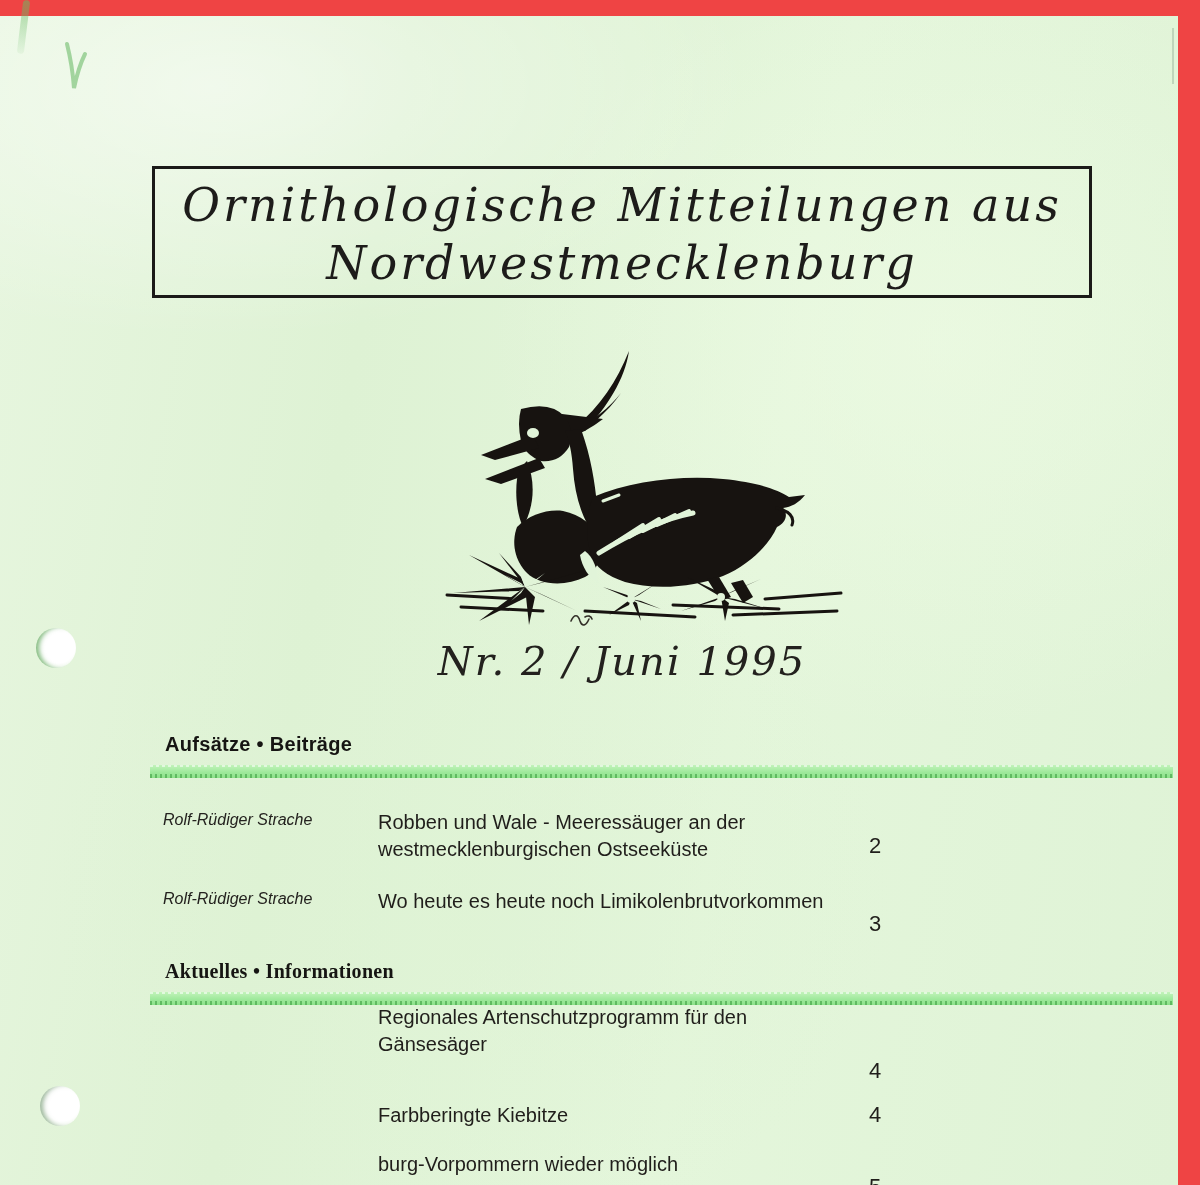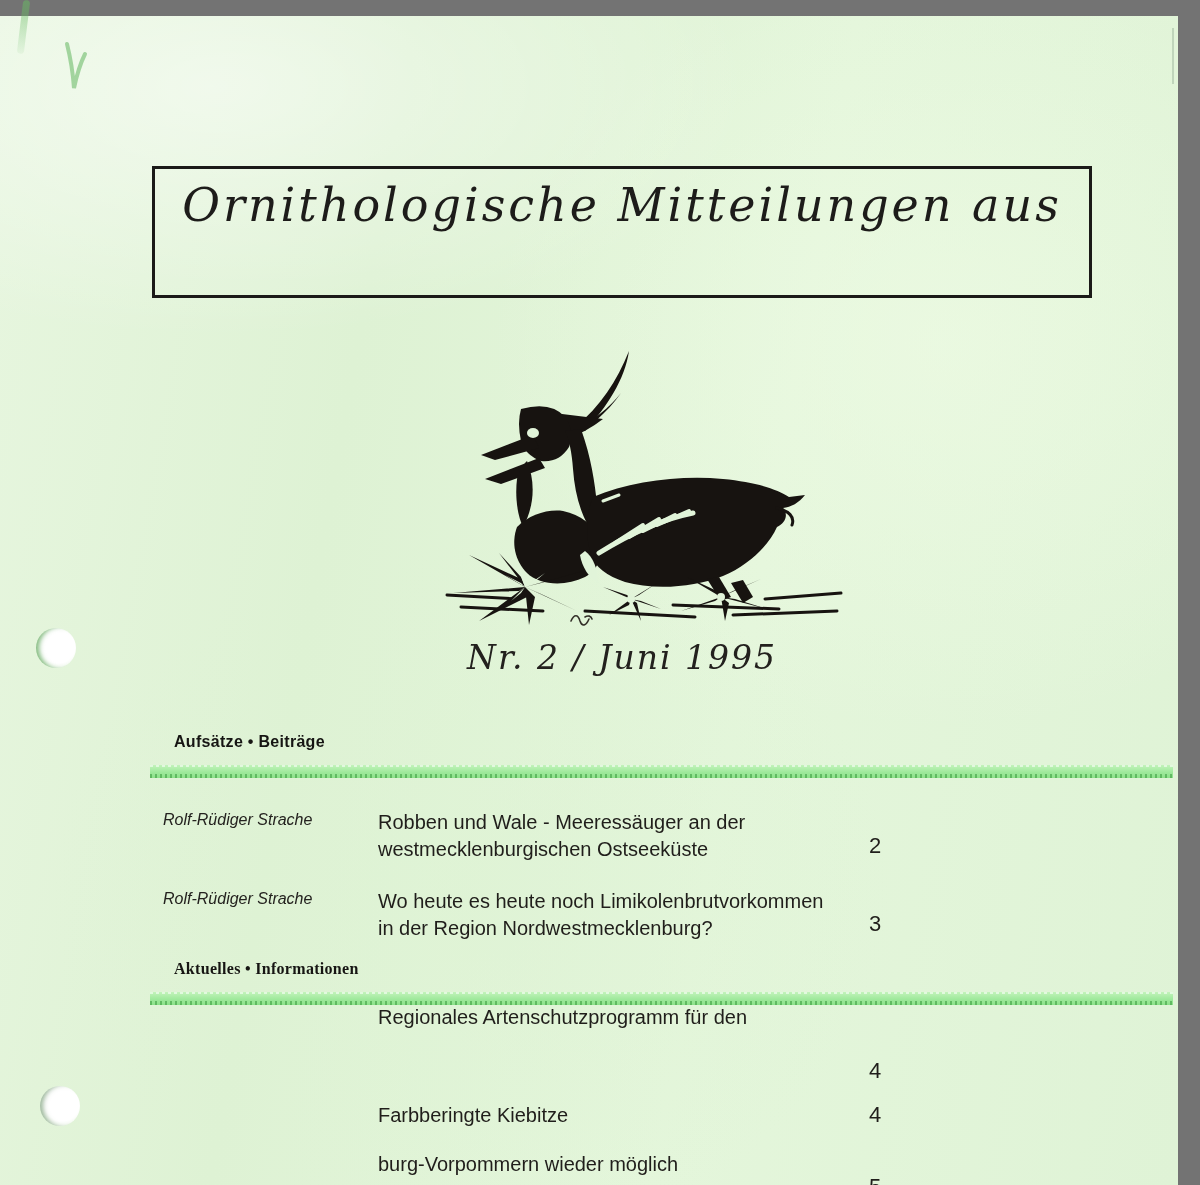--- a/index.html
+++ b/index.html
@@ -1,19 +1,19 @@
 <!DOCTYPE html>
 <html><head>
 <meta charset="utf-8">
 <style>
   html, body { margin: 0; padding: 0; background: #ffffff; }
   .stage {
     position: relative;
     width: 1200px; height: 1185px;
-    background: #737373;
+    background: #ef4444;
     overflow: hidden;
     font-family: "Liberation Sans", sans-serif;
   }
   
   .paper {
     position: absolute;
     left: 0; top: 16px;
     width: 1178px; height: 1169px;
     background:
       radial-gradient(900px 420px at 18% 6%, rgba(255,255,255,0.50), rgba(255,255,255,0) 60%),
@@ -59,33 +59,33 @@
     white-space: nowrap;
   }
   .masthead-line.l1 { margin-top: 7px; }
 
   
   .issue-line {
     position: absolute; left: 372px; top: 638px; width: 500px;
     text-align: center;
     font-family: "DejaVu Serif", serif;
     font-style: italic;
-    font-size: 33px;
+    font-size: 40px;
     letter-spacing: 2px;
     color: #23211e;
     white-space: nowrap;
   }
 
   
   .lapwing-svg { position: absolute; left: 435px; top: 345px; width: 420px; height: 285px; }
 
   
   .section-heading {
-    position: absolute; left: 174px;
-    font-size: 16px; font-weight: bold;
+    position: absolute; left: 165px;
+    font-size: 20px; font-weight: bold;
     color: #161513; letter-spacing: 0.3px;
     white-space: nowrap;
   }
   .heading-1 { top: 733px; }
   .heading-2 { top: 960px; font-family: Liberation Serif, serif; }
   .green-bar {
     position: absolute; left: 150px; width: 1023px; height: 13px;
     background: linear-gradient(to bottom, #c3f3bb, #9fe99c 55%, #8ce189);
   }
   .green-bar::after {
@@ -131,20 +131,21 @@
   <svg class="pen-mark-2" width="26" height="56" viewBox="0 0 26 56">
     <path d="M5,4 C9,20 11,34 12,48 C15,34 19,22 23,14" fill="none" stroke="rgba(98,182,94,0.55)" stroke-width="4" stroke-linecap="round"></path>
   </svg>
   <div class="scan-scratch"></div>
 
   <div class="hole hole-top"></div>
   <div class="hole hole-bottom"></div>
 
   <div class="masthead-box">
     <div class="masthead-line l1">Ornithologische Mitteilungen aus</div>
+    <div class="masthead-line l2">Nordwestmecklenburg</div>
   </div>
 
   <svg class="lapwing-svg" viewBox="0 0 420 285" xmlns="http://www.w3.org/2000/svg">
     <g fill="#171310" stroke="none">
 
       <path d="M140,82 C165,62 182,36 194,6 C190,34 172,62 150,86 Z"></path>
       <path d="M136,88 C158,76 175,62 186,48 C172,68 154,82 140,92 Z"></path>
 
       <path d="M86,64 L168,74 Q150,88 134,92 L112,80 Z"></path>
 
@@ -217,29 +218,29 @@
   <div class="toc-author a-row1">Rolf-Rüdiger Strache</div>
   <div class="toc-title t-row1">
     <div>Robben und Wale - Meeressäuger an der</div>
     <div>westmecklenburgischen Ostseeküste</div>
   </div>
   <div class="toc-page p-row1">2</div>
 
   <div class="toc-author a-row2">Rolf-Rüdiger Strache</div>
   <div class="toc-title t-row2">
     <div>Wo heute es heute noch Limikolenbrutvorkommen</div>
-    <div>in der Region Nordwestmecklenburg?</div>
   </div>
   <div class="toc-page p-row2">3</div>
 
   <div class="section-heading heading-2">Aktuelles • Informationen</div>
   <div class="green-bar bar-2"></div>
 
   <div class="toc-title t-row3">
     <div>Regionales Artenschutzprogramm für den</div>
+    <div>Gänsesäger</div>
   </div>
   <div class="toc-page p-row3">4</div>
 
   <div class="toc-title t-row4">
     <div>Farbberingte Kiebitze</div>
   </div>
   <div class="toc-page p-row4">4</div>
 
   <div class="toc-title t-row5">
     <div>burg-Vorpommern wieder möglich</div>

